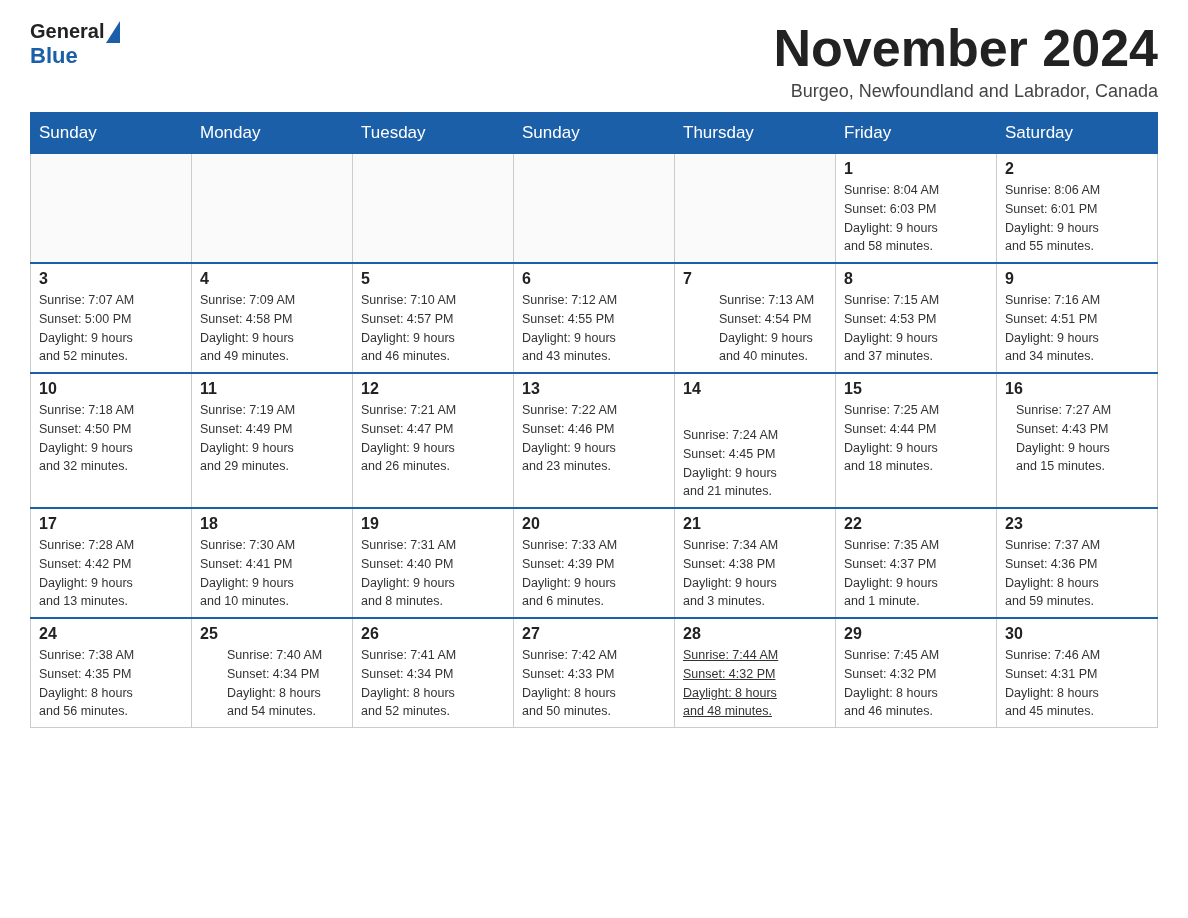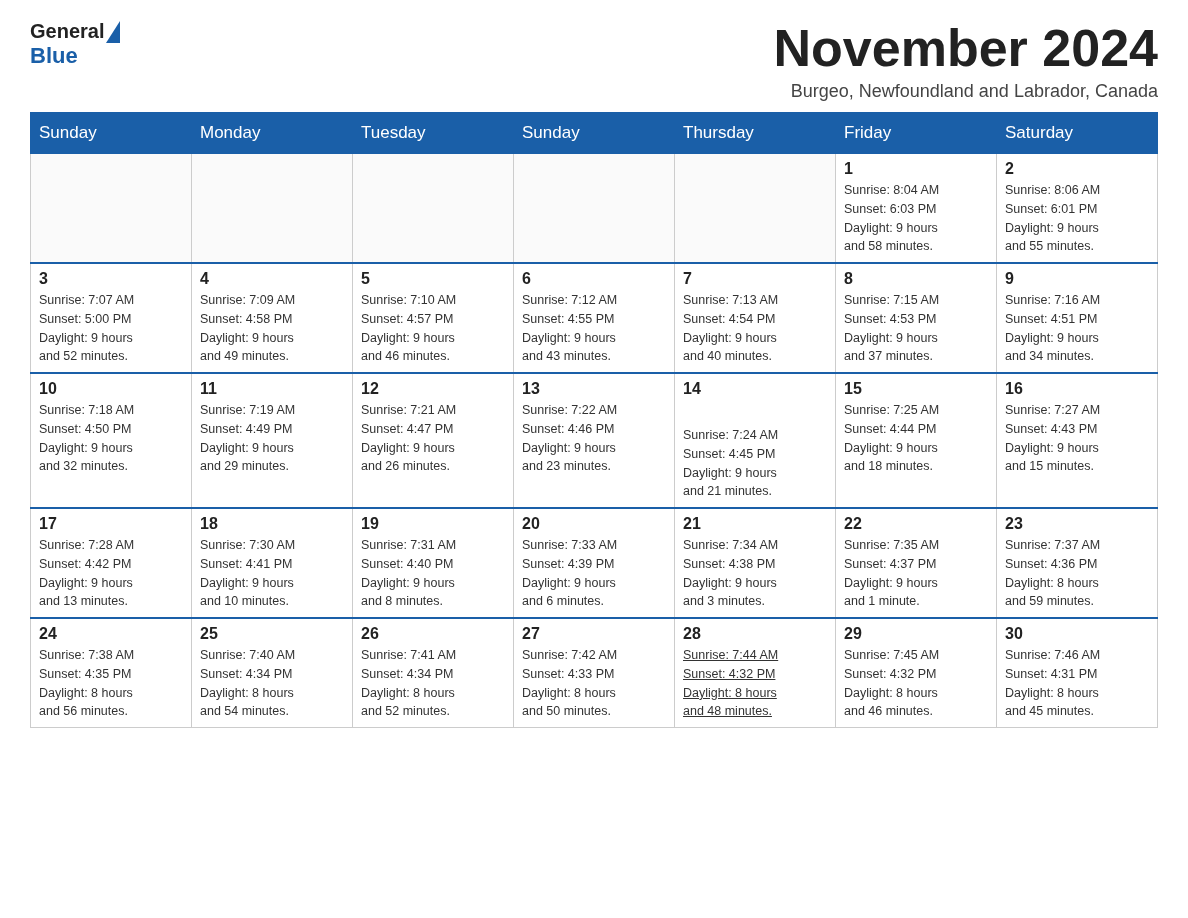--- a/index.html
+++ b/index.html
@@ -172,21 +172,21 @@
         </td>
         <td>
           <span class="day-number">6</span>
           <div class="day-info" style="white-space: pre-line;">Sunrise: 7:12 AM
 Sunset: 4:55 PM
 Daylight: 9 hours
 and 43 minutes.</div>
         </td>
         <td>
           <span class="day-number">7</span>
-          <div class="day-info" style="white-space: pre-line;">Sunrise: 7:13 AM
+          <div class="day-info" style="white-space: pre-line; margin-left: 36px;">Sunrise: 7:13 AM
 Sunset: 4:54 PM
 Daylight: 9 hours
 and 40 minutes.</div>
         </td>
         <td>
           <span class="day-number">8</span>
           <div class="day-info" style="white-space: pre-line;">Sunrise: 7:15 AM
 Sunset: 4:53 PM
 Daylight: 9 hours
 and 37 minutes.</div>
@@ -237,21 +237,21 @@
         </td>
         <td>
           <span class="day-number">15</span>
           <div class="day-info" style="white-space: pre-line;">Sunrise: 7:25 AM
 Sunset: 4:44 PM
 Daylight: 9 hours
 and 18 minutes.</div>
         </td>
         <td>
           <span class="day-number">16</span>
-          <div class="day-info" style="white-space: pre-line;">Sunrise: 7:27 AM
+          <div class="day-info" style="white-space: pre-line; margin-left: 11px;">Sunrise: 7:27 AM
 Sunset: 4:43 PM
 Daylight: 9 hours
 and 15 minutes.</div>
         </td>
       </tr>
       <tr class="row-separator">
         <td>
           <span class="day-number">17</span>
           <div class="day-info" style="white-space: pre-line;">Sunrise: 7:28 AM
 Sunset: 4:42 PM
@@ -304,21 +304,21 @@
       <tr class="row-separator">
         <td>
           <span class="day-number">24</span>
           <div class="day-info" style="white-space: pre-line;">Sunrise: 7:38 AM
 Sunset: 4:35 PM
 Daylight: 8 hours
 and 56 minutes.</div>
         </td>
         <td>
           <span class="day-number">25</span>
-          <div class="day-info" style="white-space: pre-line;">Sunrise: 7:40 AM
+          <div class="day-info" style="white-space: pre-line; margin-left: 27px;">Sunrise: 7:40 AM
 Sunset: 4:34 PM
 Daylight: 8 hours
 and 54 minutes.</div>
         </td>
         <td>
           <span class="day-number">26</span>
           <div class="day-info" style="white-space: pre-line;">Sunrise: 7:41 AM
 Sunset: 4:34 PM
 Daylight: 8 hours
 and 52 minutes.</div>

